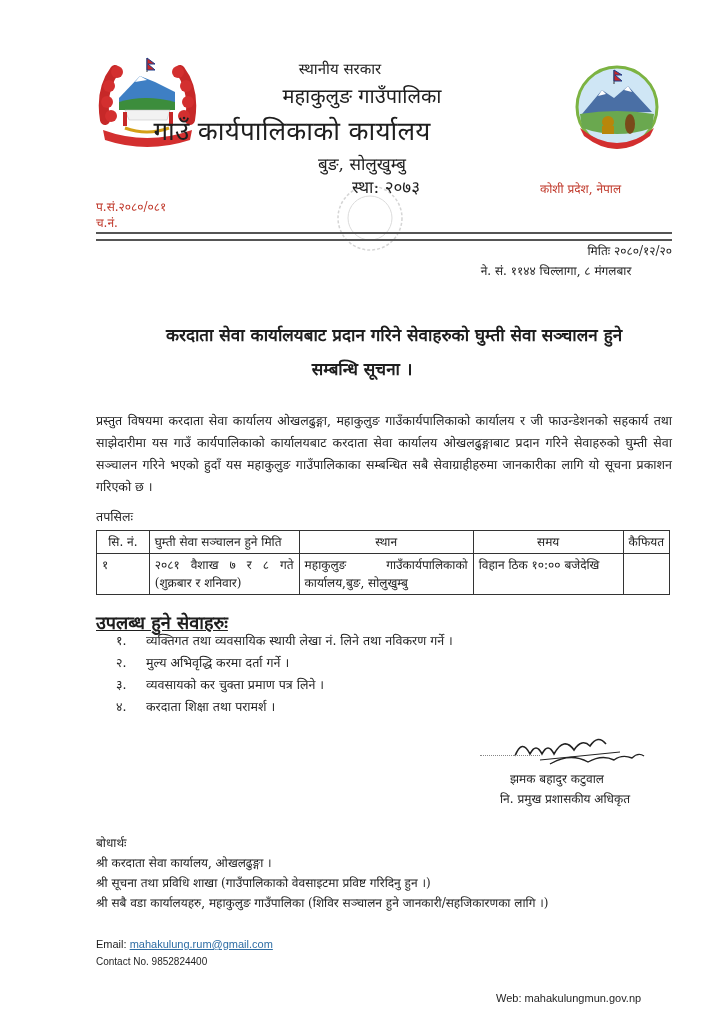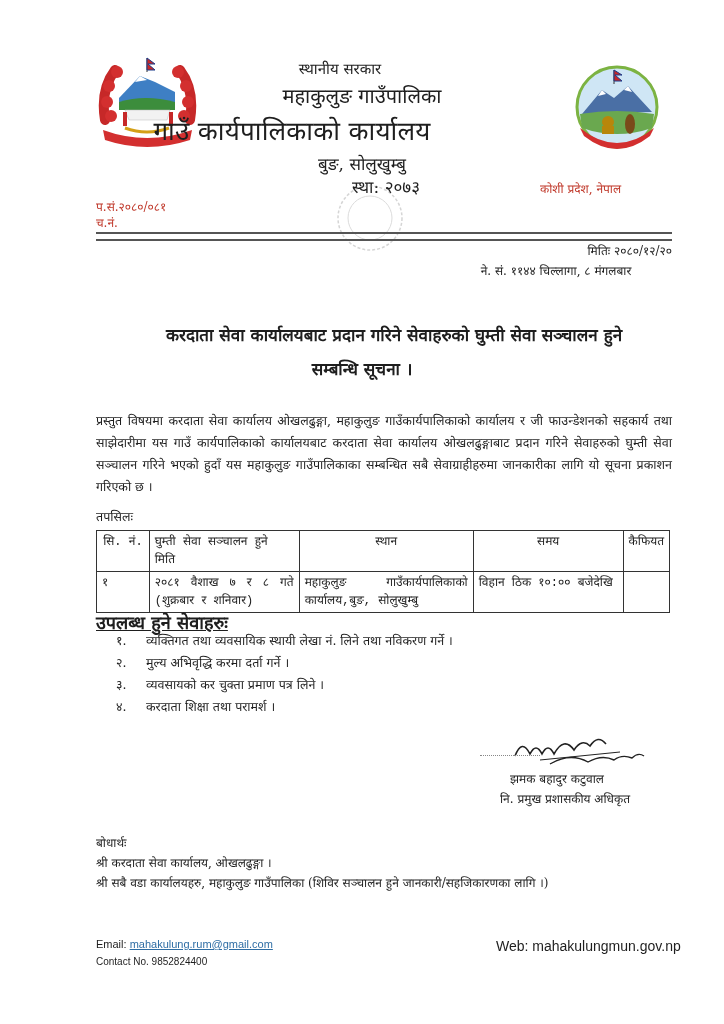--- a/index.html
+++ b/index.html
@@ -23,40 +23,40 @@
   .date2 { left:440px; top:262px; width:232px; text-align:center; font-size:12px; }
   
   .title1 { left:0; width:724px; top:323px; font-size:17px; font-weight:bold;padding-left:32px; }
   .title2 { left:0; width:724px; top:357px; font-size:17px; font-weight:bold; }
   
   .para { left:96px; width:576px; top:410px; font-size:12.5px; line-height:22px; text-align:justify; }
   .tapsil { left:96px; top:508px; font-size:12.5px; }
   table.sched { position:absolute; left:96px; top:530px; width:574px;
                 border-collapse:collapse; font-size:12px; }
   table.sched th, table.sched td { border:1px solid #333; padding:2px 5px;
-                font-weight:normal; vertical-align:top; line-height:18px;font-family:Liberation Mono, monospace; }
+                font-weight:normal; vertical-align:top; line-height:18px; }
   table.sched th { text-align:center; }
   table.sched th:nth-child(2) { text-align:left; }
   .col1 { width:42px; } .col2 { width:140px; } .col3 { width:164px; } .col4 { width:140px; }
   .svc-title { left:96px; top:610px; font-size:18px; font-weight:bold; text-decoration:underline; }
   .svc-list { left:116px; top:630px; font-size:12.5px; }
   .svc-item { height:22px; line-height:22px; white-space:nowrap; }
   .svc-num { display:inline-block; width:26px; }
   
   .sig { left:510px; top:728px; width:140px; height:45px; }
   .sig-dots { left:480px; top:755px; width:60px; border-top:1px dotted #888; }
   .signame { left:510px; top:770px; font-size:12px; }
   .sigtitle { left:500px; top:790px; font-size:12px; }
   
   .cc { left:96px; top:833px; font-size:12px; line-height:20px; }
   
   .footer-email { left:96px; top:938px; font-family:"Liberation Sans", sans-serif; font-size:11px; }
   .footer-email a { color:#2e6da4; text-decoration:underline; }
   .footer-contact { left:96px; top:956px; font-family:"Liberation Sans", sans-serif; font-size:10px; }
-  .footer-web { left:496px; top:938px; font-family:"Liberation Sans", sans-serif; font-size:14px; }
+  .footer-web { left:496px; top:992px; font-family:"Liberation Sans", sans-serif; font-size:11px; }
   
   .stamp { left:320px; top:178px; width:100px; height:100px; opacity:0.35; }
 </style>
 </head>
 <body>
 
 <div class="abs" style="left:95px;top:50px;width:105px;height:100px;">
   <svg width="105" height="100" viewBox="0 0 105 100">
     <path d="M10 70 Q5 40 20 20" stroke="#c62828" stroke-width="10" fill="none" stroke-linecap="round"></path>
     <path d="M95 70 Q100 40 85 20" stroke="#c62828" stroke-width="10" fill="none" stroke-linecap="round"></path>
@@ -172,20 +172,21 @@
     <path d="M30 32 L110 24" stroke="#222" stroke-width="1" fill="none"></path>
   </svg>
 </div>
 <div class="abs sig-dots"></div>
 <div class="abs signame">झमक बहादुर कटुवाल</div>
 <div class="abs sigtitle">नि.  प्रमुख प्रशासकीय अधिकृत</div>
 
 <div class="abs cc">
   <div>बोधार्थः</div>
   <div>श्री करदाता सेवा कार्यालय, ओखलढुङ्गा ।</div>
+  <div>श्री सूचना तथा प्रविधि शाखा (गाउँपालिकाको वेवसाइटमा प्रविष्ट गरिदिनु हुन ।)</div>
   <div>श्री सबै वडा कार्यालयहरु, महाकुलुङ गाउँपालिका (शिविर सञ्चालन हुने जानकारी/सहजिकारणका लागि ।)</div>
 </div>
 
 <div class="abs footer-email">
   <span>Email: </span><a>mahakulung.rum@gmail.com</a>
 </div>
 <div class="abs footer-contact">Contact No. 9852824400</div>
 <div class="abs footer-web">Web: mahakulungmun.gov.np</div>
 
 </body></html>

